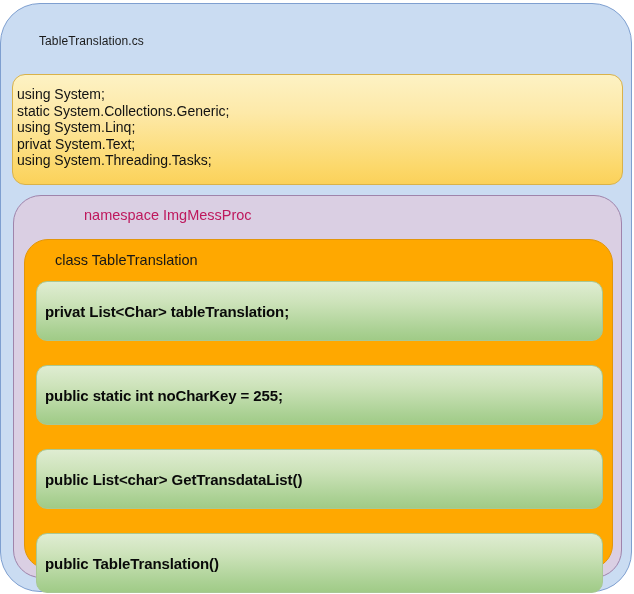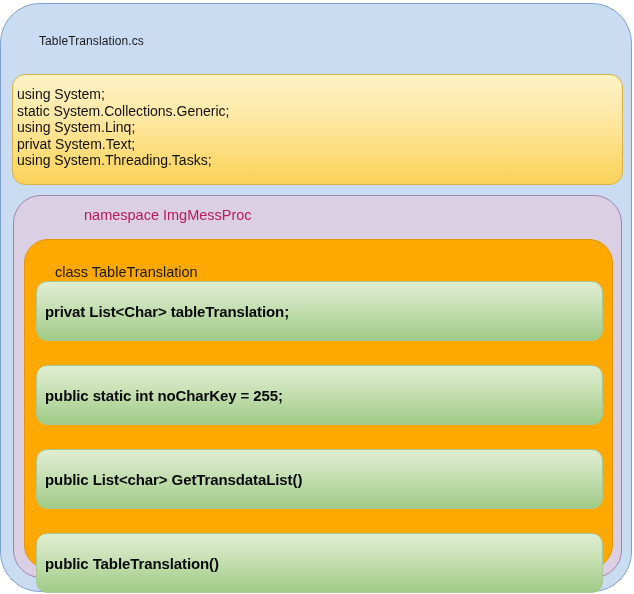--- a/index.html
+++ b/index.html
@@ -102,21 +102,21 @@
     height: 330px;
     box-sizing: border-box;
     background: #ffa800;
     border: 1px solid #e2960a;
     border-radius: 24px;
   }
 
   .class-title {
     position: absolute;
     left: 30px;
-    top: 24px;
+    top: 12px;
     font-size: 14.5px;
     font-weight: 400;
     color: #171717;
     white-space: nowrap;
   }
 
   
   .members {
     position: absolute;
     left: 11px;

